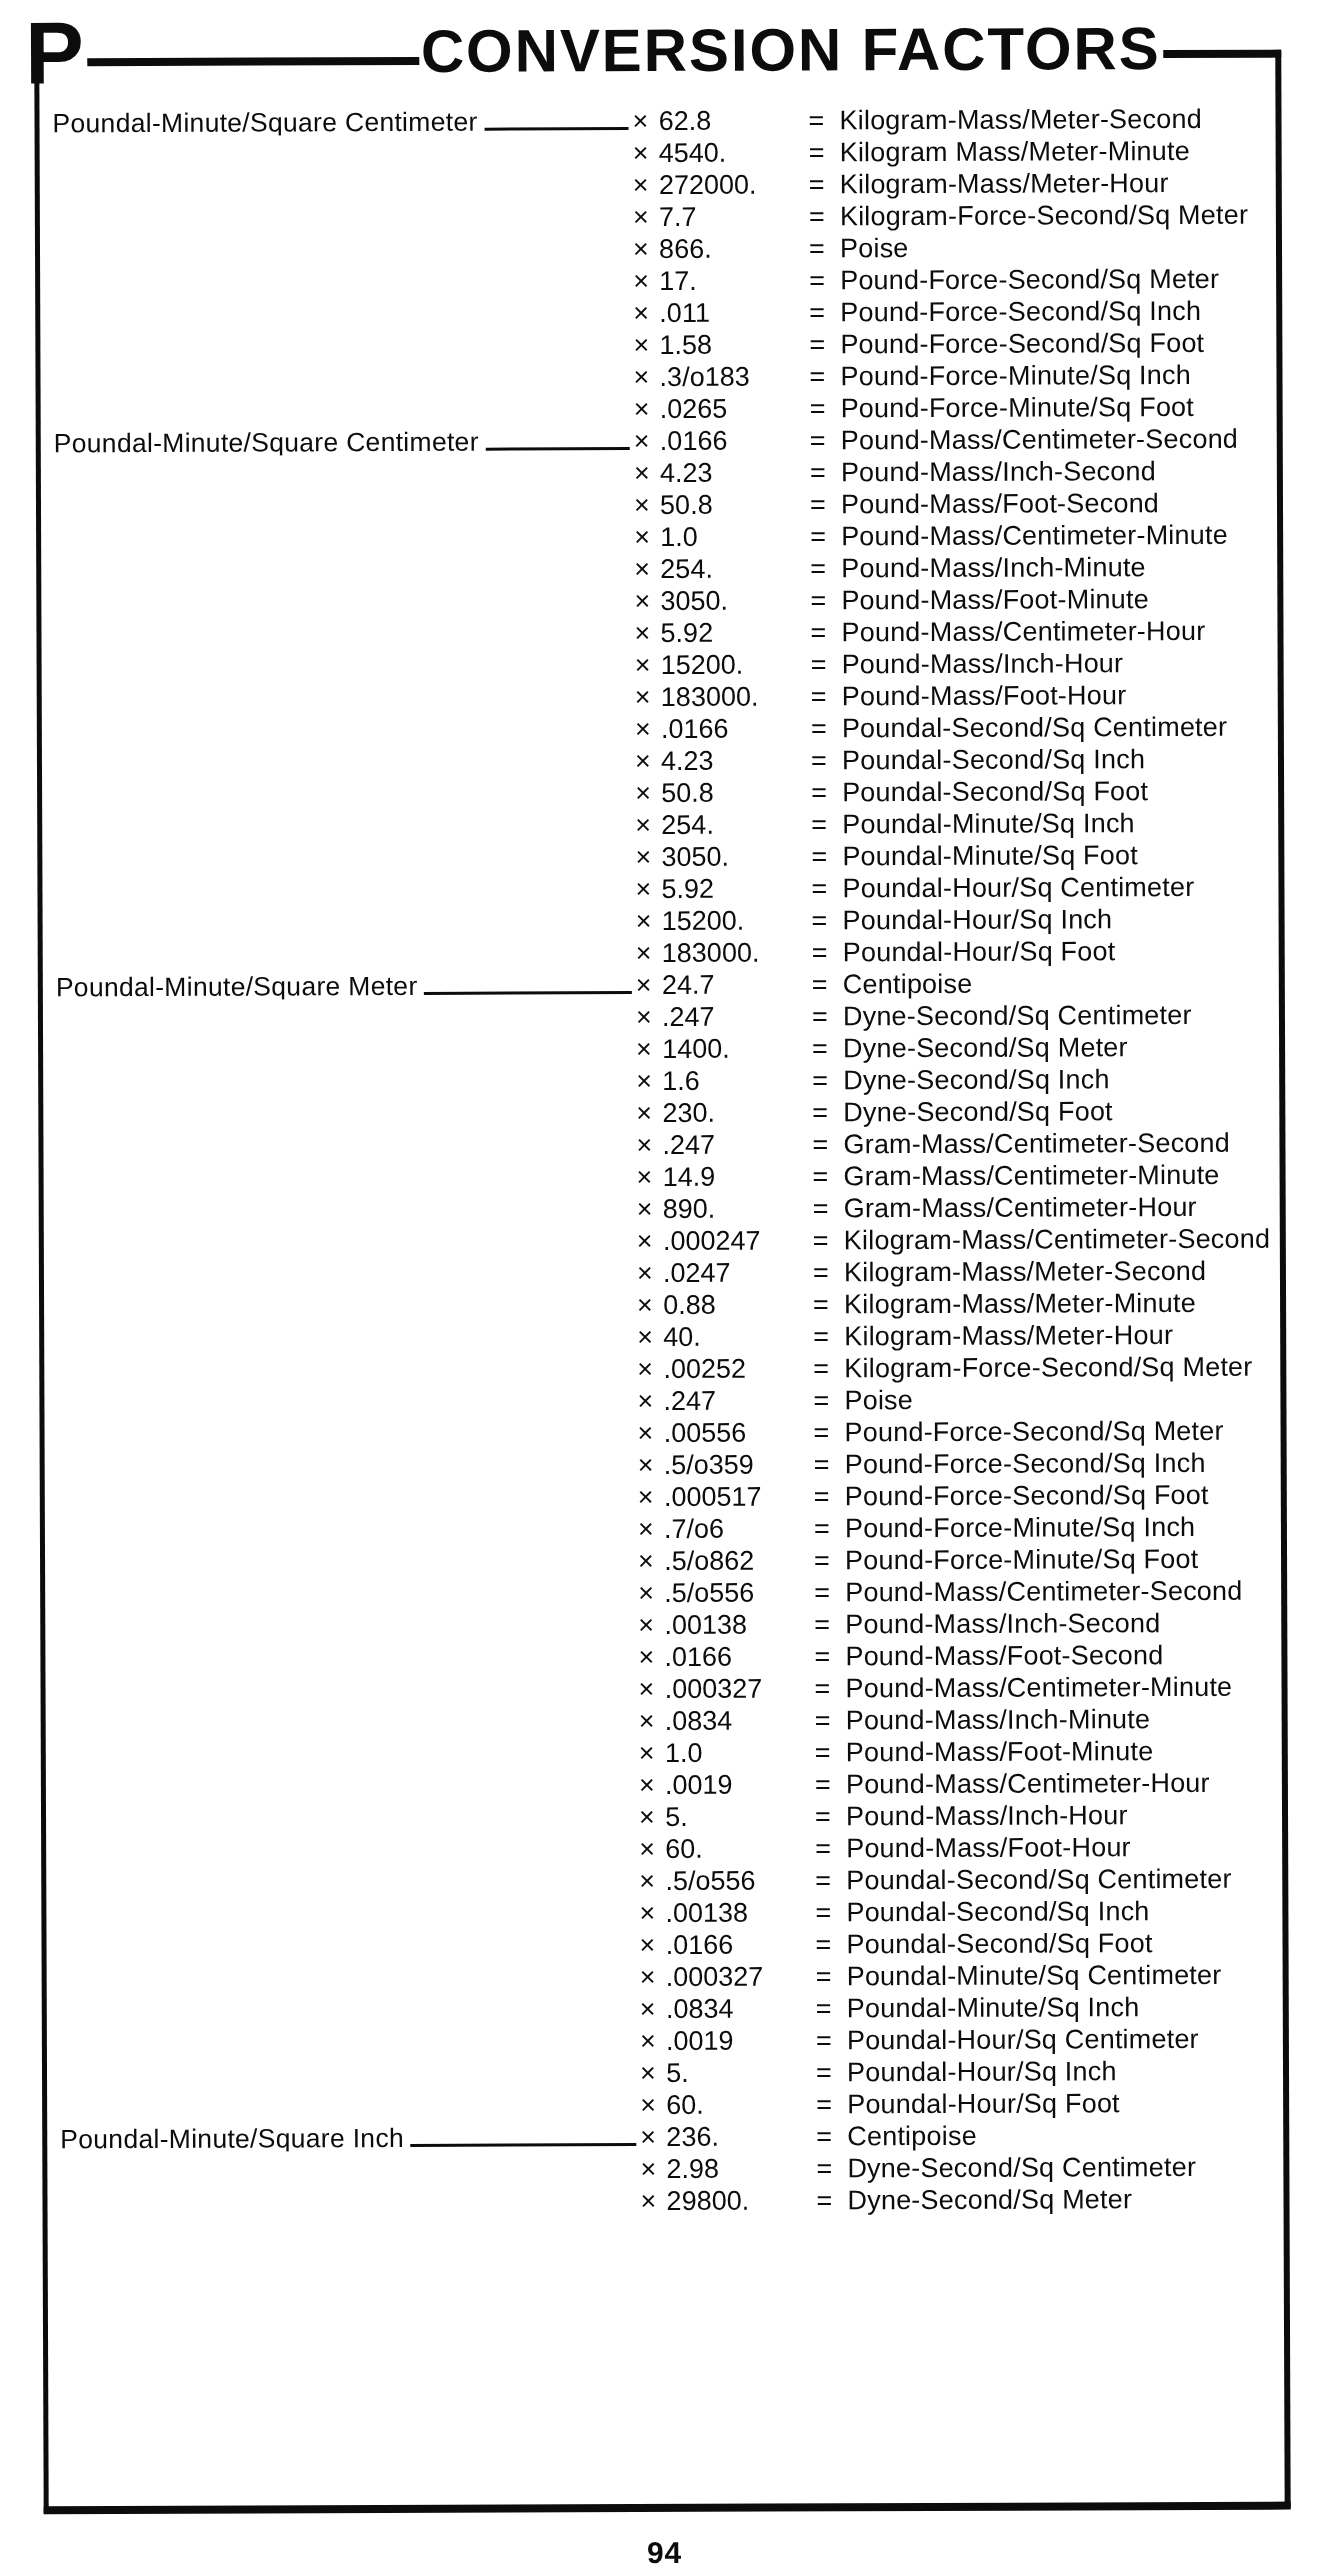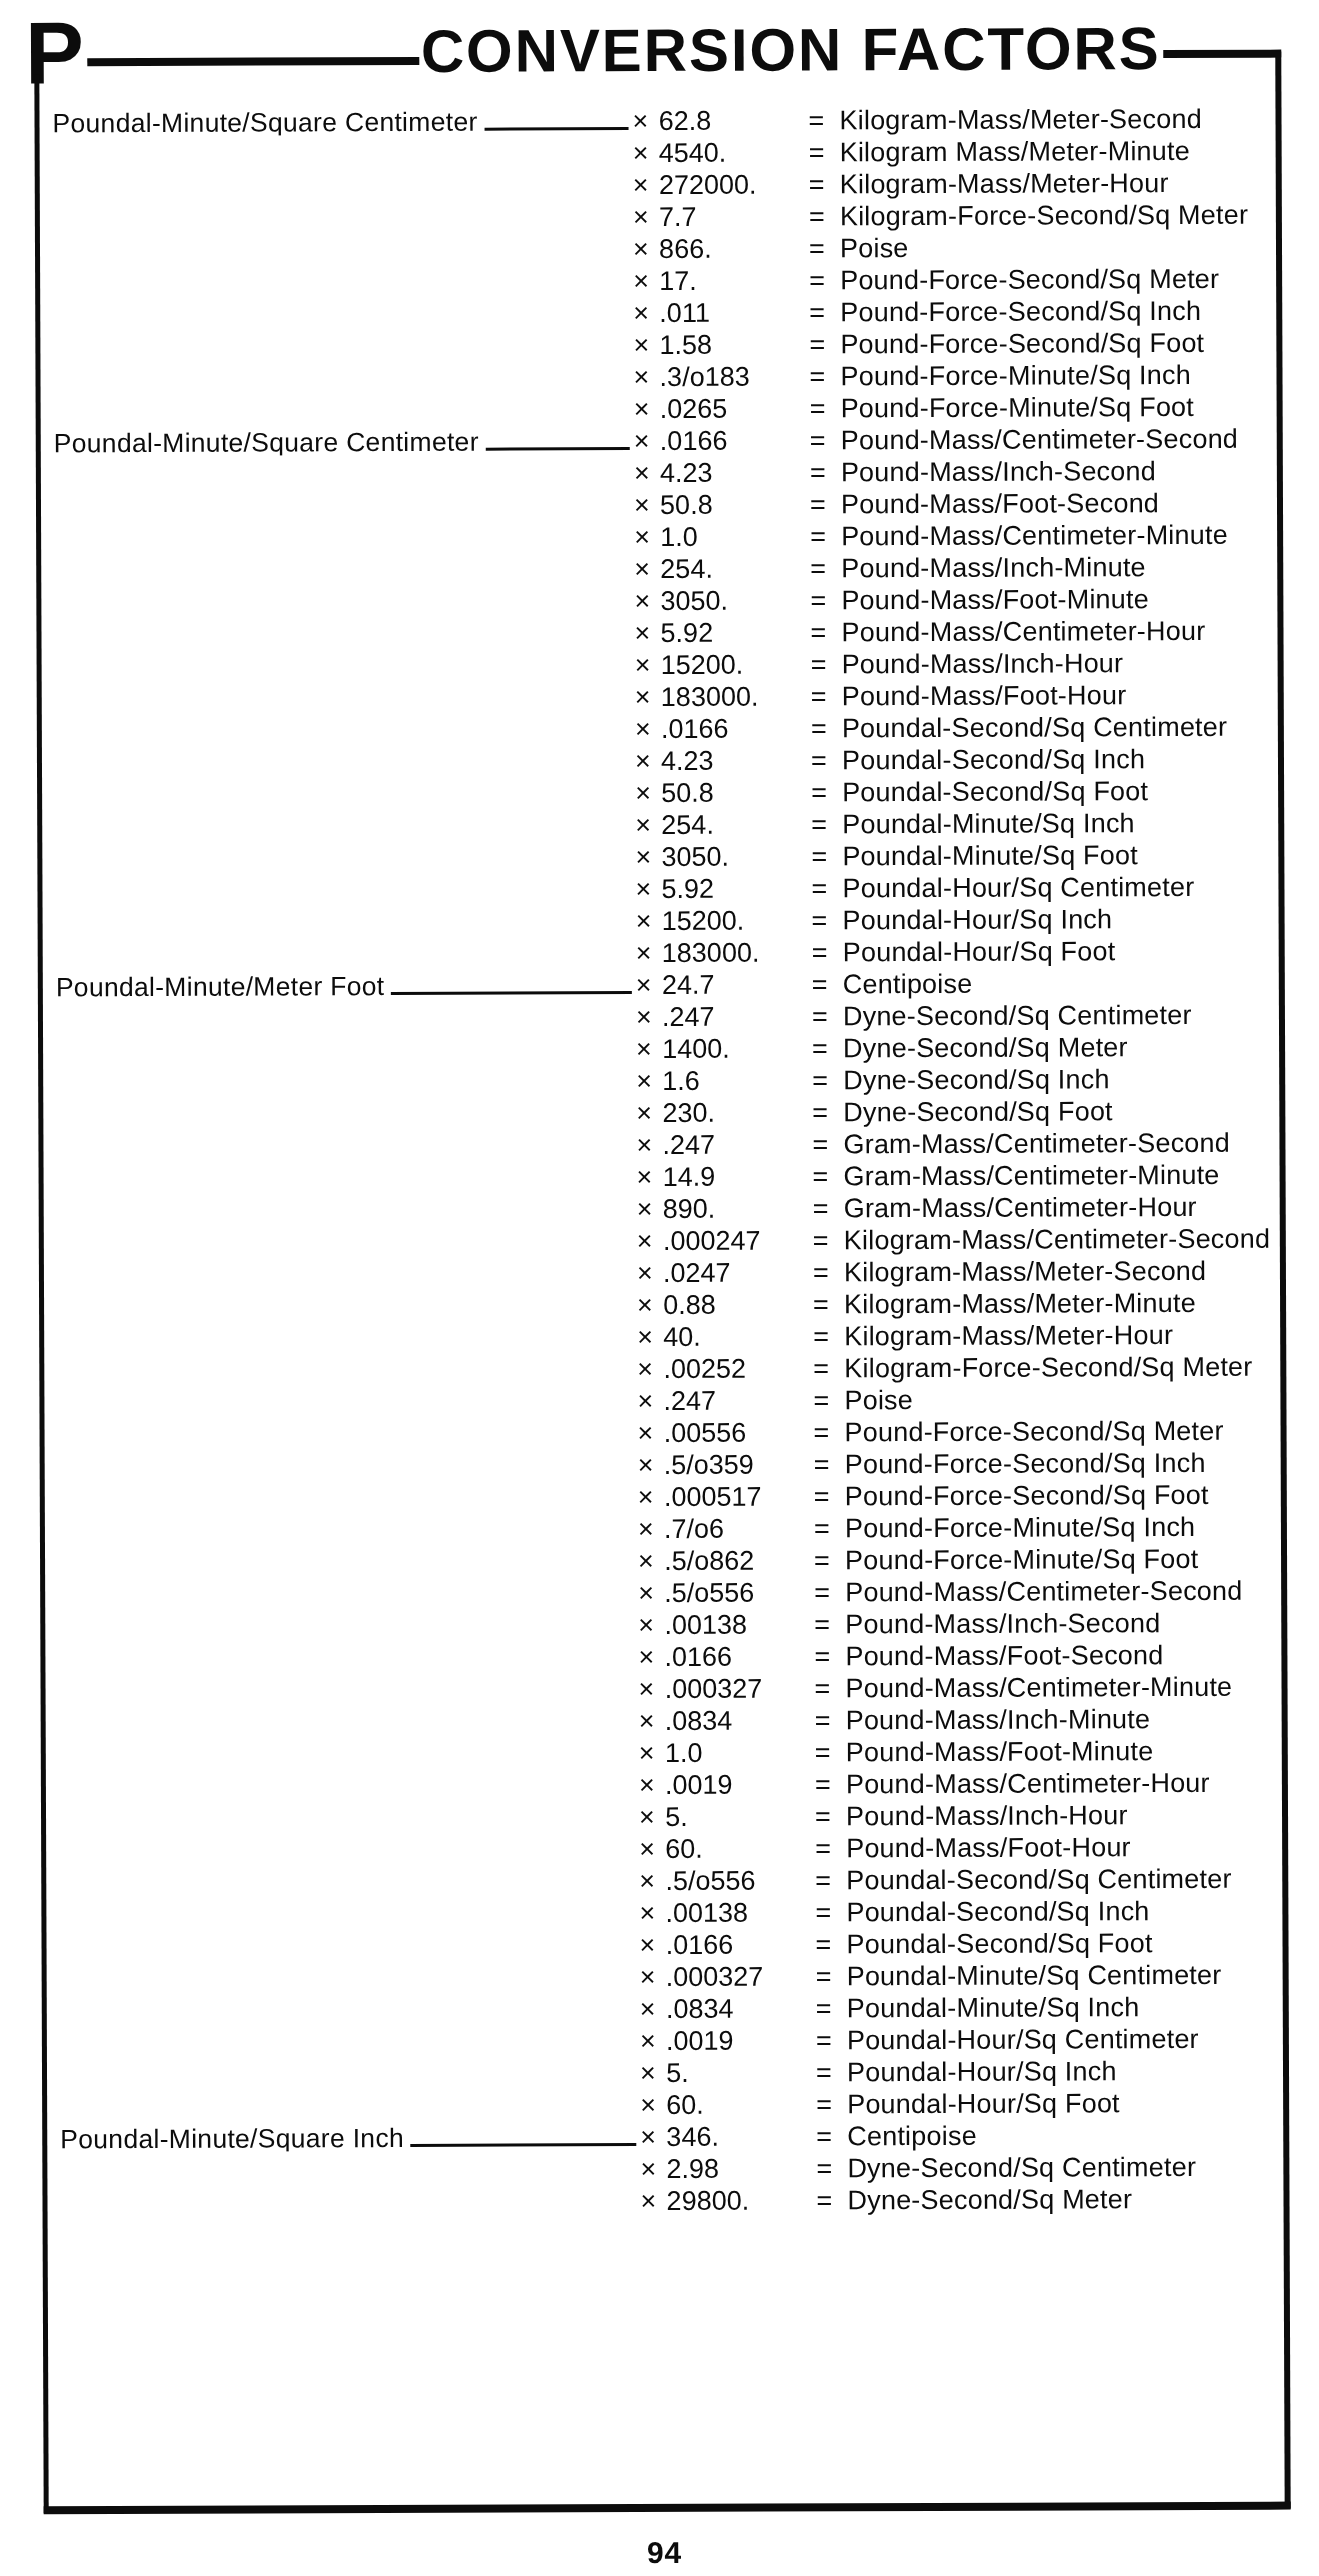--- a/index.html
+++ b/index.html
@@ -227,21 +227,21 @@
           <div class="result-cell">Poundal-Hour/Sq Inch</div>
         </div>
         <div class="row">
           <div class="label-cell"></div>
           <div class="factor-cell"><span class="times">×</span><span class="factor-value">183000.</span></div>
           <div class="equals-cell">=</div>
           <div class="result-cell">Poundal-Hour/Sq Foot</div>
         </div>
         <div class="row">
           <div class="label-cell">
-            <span class="label-text">Poundal-Minute/Meter Foot</span>
+            <span class="label-text">Poundal-Minute/Square Meter</span>
             <span class="fill"></span>
           </div>
           <div class="factor-cell"><span class="times">×</span><span class="factor-value">24.7</span></div>
           <div class="equals-cell">=</div>
           <div class="result-cell">Centipoise</div>
         </div>
         <div class="row">
           <div class="label-cell"></div>
           <div class="factor-cell"><span class="times">×</span><span class="factor-value">.247</span></div>
           <div class="equals-cell">=</div>
@@ -449,21 +449,21 @@
           <div class="label-cell"></div>
           <div class="factor-cell"><span class="times">×</span><span class="factor-value">60.</span></div>
           <div class="equals-cell">=</div>
           <div class="result-cell">Poundal-Hour/Sq Foot</div>
         </div>
         <div class="row">
           <div class="label-cell">
             <span class="label-text">Poundal-Minute/Square Inch</span>
             <span class="fill"></span>
           </div>
-          <div class="factor-cell"><span class="times">×</span><span class="factor-value">346.</span></div>
+          <div class="factor-cell"><span class="times">×</span><span class="factor-value">236.</span></div>
           <div class="equals-cell">=</div>
           <div class="result-cell">Centipoise</div>
         </div>
         <div class="row">
           <div class="label-cell"></div>
           <div class="factor-cell"><span class="times">×</span><span class="factor-value">2.98</span></div>
           <div class="equals-cell">=</div>
           <div class="result-cell">Dyne-Second/Sq Centimeter</div>
         </div>
         <div class="row">

